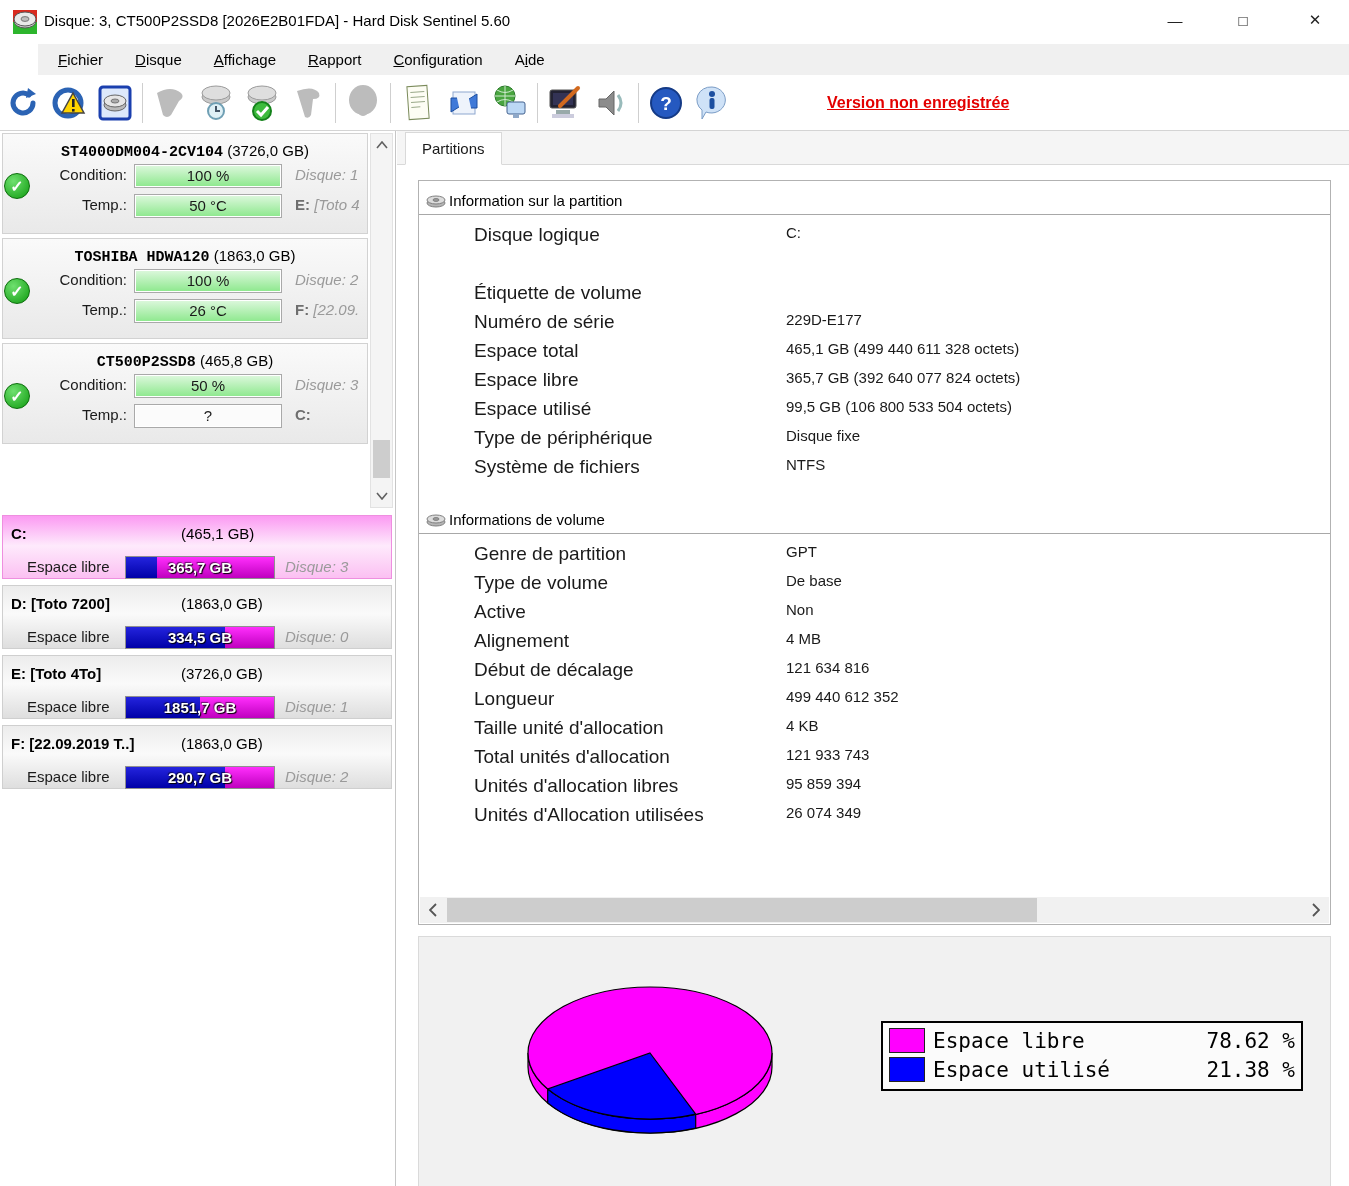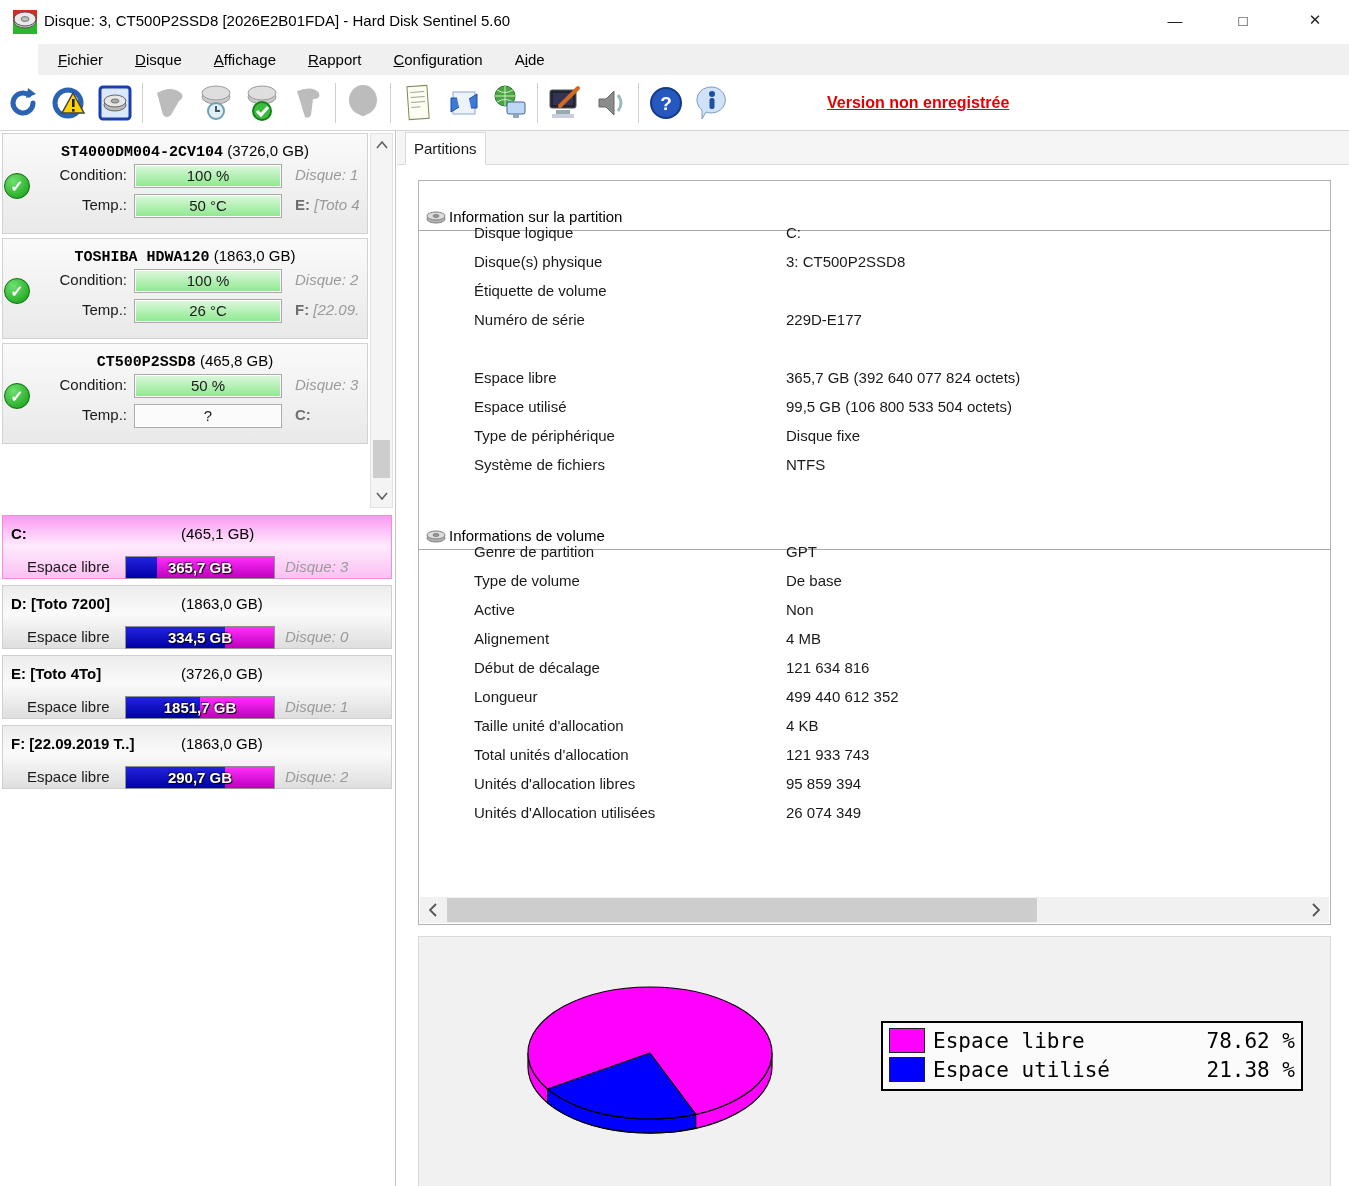--- a/index.html
+++ b/index.html
@@ -71,30 +71,30 @@
                  background:linear-gradient(180deg,#2424dd,#0000a8); }
   .p-bar .freetext { position:absolute; left:0; top:0; width:100%; text-align:center; color:#fff;
                      font-size:15px; font-weight:bold; line-height:21px;
                      text-shadow:1px 1px 1px #000, -1px -1px 1px rgba(0,0,0,.55); }
   .p-disk { position:absolute; left:282px; top:2px; font-size:15px; color:#9a9a9a; font-style:italic; }
 
   
   .main { position:absolute; left:397px; top:131px; width:952px; height:1055px; background:#fff; }
   .tabstrip { position:absolute; left:0; top:0; width:952px; height:34px; background:#f5f5f5;
               border-bottom:1px solid #d9d9d9; }
-  .tab { position:absolute; left:8px; top:1px; height:33px; padding:0 8px; background:#fff;
+  .tab { position:absolute; left:8px; top:1px; height:33px; padding:0 16px; background:#fff;
          border:1px solid #d9d9d9; border-bottom:1px solid #fff; font-size:15px; line-height:31px; }
 
   .info-panel { position:absolute; left:21px; top:49px; width:913px; height:745px; background:#fff;
                 border:1px solid #b2b2b2; }
-  .section-hd { position:absolute; left:0; width:100%; height:28px; border-bottom:1px solid #a8a8a8;margin-top:16px; }
+  .section-hd { position:absolute; left:0; width:100%; height:28px; border-bottom:1px solid #a8a8a8; }
   .section-hd .hd-txt { position:absolute; left:30px; top:5px; font-size:15px; color:#000; }
   .section-hd svg { position:absolute; left:7px; top:7px; }
   .irow { position:absolute; left:0; width:100%; height:29px; }
-  .irow .lbl { position:absolute; left:55px; top:5px; font-size:15px; }
+  .irow .lbl { position:absolute; left:55px; top:5px; font-size:19px; }
   .irow .val { position:absolute; left:367px; top:5px; font-size:15px; }
 
   .h-scroll { position:absolute; left:1px; bottom:1px; width:909px; height:26px; background:#f1f1f1; }
   .h-scroll .arr { position:absolute; top:0; width:26px; height:26px; display:flex; align-items:center; justify-content:center; }
   .h-scroll .arr.left { left:0; } .h-scroll .arr.right { right:0; }
   .h-thumb { position:absolute; left:27px; top:1px; width:590px; height:24px; background:#cdcdcd; }
 
   .chart-panel { position:absolute; left:21px; top:805px; width:913px; height:260px; background:#f1f1f1;
                  border:1px solid #dadada; }
   .legend-box { position:absolute; left:462px; top:84px; width:422px; border:2px solid #000;
@@ -378,31 +378,31 @@
         <ellipse cx="10" cy="9" rx="9" ry="4" fill="#b5b5b5" stroke="#808080"></ellipse>
         <ellipse cx="10" cy="6" rx="9" ry="4" fill="#dcdcdc" stroke="#808080"></ellipse>
         <ellipse cx="10" cy="6" rx="3" ry="1.4" fill="#9c9c9c" stroke="#808080"></ellipse>
       </svg>
       <span class="hd-txt">Information sur la partition</span>
     </div>
     <div class="irow" style="top:38px">
         <span class="lbl">Disque logique</span>
         <span class="val">C:</span>
       </div>
-    <div class="irow" style="top:67px">
-        <span class="lbl">Disque(s) physique</span>
-        <span class="val">3: CT500P2SSD8</span>
-      </div>
     <div class="irow" style="top:96px">
         <span class="lbl">Étiquette de volume</span>
         <span class="val"></span>
       </div>
     <div class="irow" style="top:125px">
         <span class="lbl">Numéro de série</span>
         <span class="val">229D-E177</span>
+      </div>
+    <div class="irow" style="top:154px">
+        <span class="lbl">Espace total</span>
+        <span class="val">465,1 GB (499 440 611 328 octets)</span>
       </div>
     <div class="irow" style="top:183px">
         <span class="lbl">Espace libre</span>
         <span class="val">365,7 GB (392 640 077 824 octets)</span>
       </div>
     <div class="irow" style="top:212px">
         <span class="lbl">Espace utilisé</span>
         <span class="val">99,5 GB (106 800 533 504 octets)</span>
       </div>
     <div class="irow" style="top:270px">

